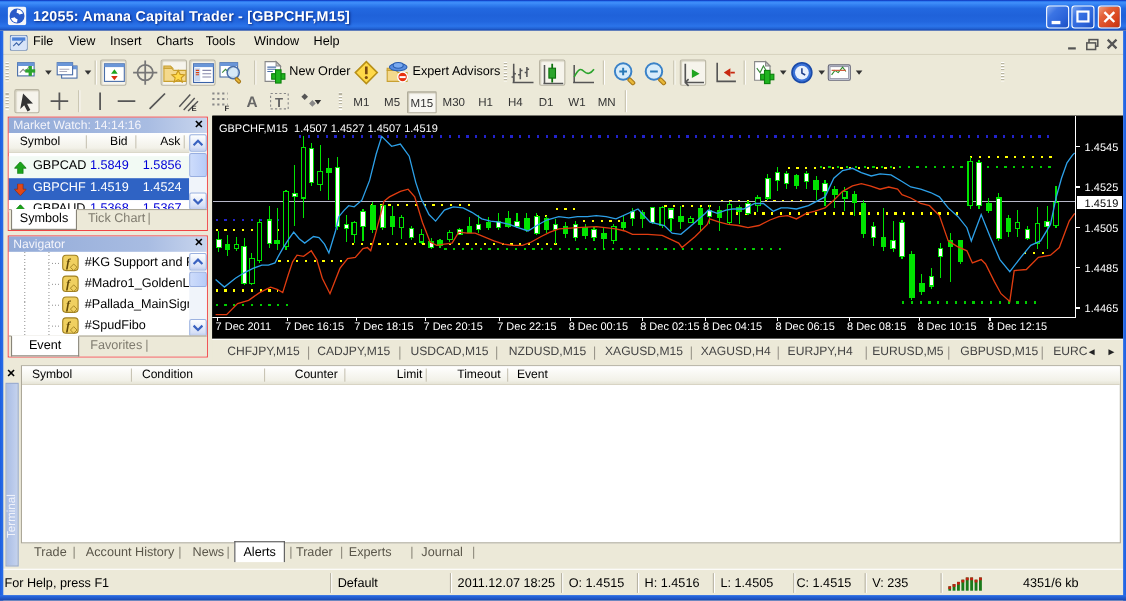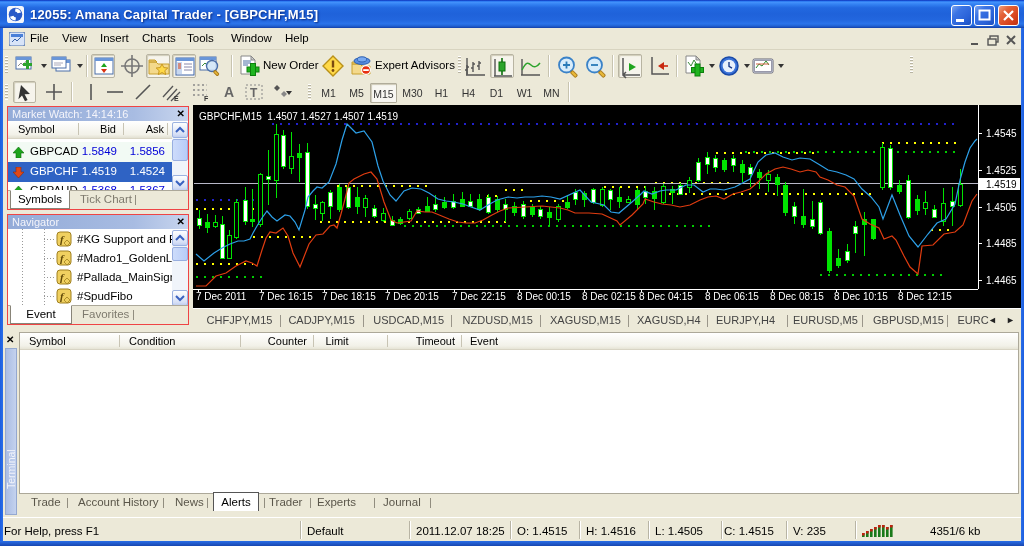--- a/index.html
+++ b/index.html
@@ -641,21 +641,21 @@
         <span style="position:absolute;left:1px;top:0px;color:#000;font-weight:bold;font-size:10px">✕</span>
         <div id="termgrad">
           <div id="termlbl">Terminal</div>
         </div>
       </div>
       <div id="termmain">
         <div id="termhead">
           <span style="position:absolute;left:9px;top:2px">Symbol</span>
           <span style="position:absolute;left:109px;top:2px">Condition</span>
           <span style="position:absolute;left:229px;top:2px;width:58px;text-align:right">Counter</span>
-          <span style="position:absolute;left:289px;top:2px;width:56px;text-align:center">Limit</span>
+          <span style="position:absolute;left:308px;top:2px;width:56px;text-align:right">Limit</span>
           <span style="position:absolute;left:375px;top:2px;width:60px;text-align:right">Timeout</span>
           <span style="position:absolute;left:450px;top:2px">Event</span>
           <div class="colsep" style="left:99px"></div>
           <div class="colsep" style="left:220px"></div>
           <div class="colsep" style="left:293px"></div>
           <div class="colsep" style="left:367px"></div>
           <div class="colsep" style="left:441px"></div>
         </div>
       </div>
       <div id="termtabs">

